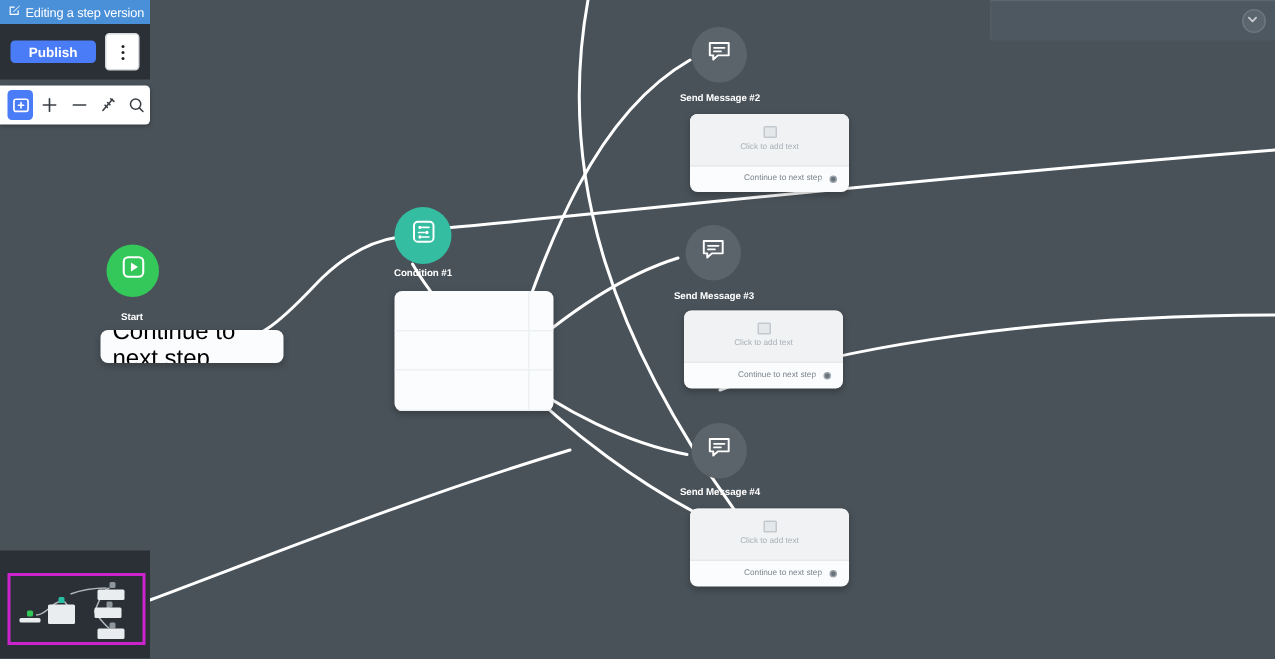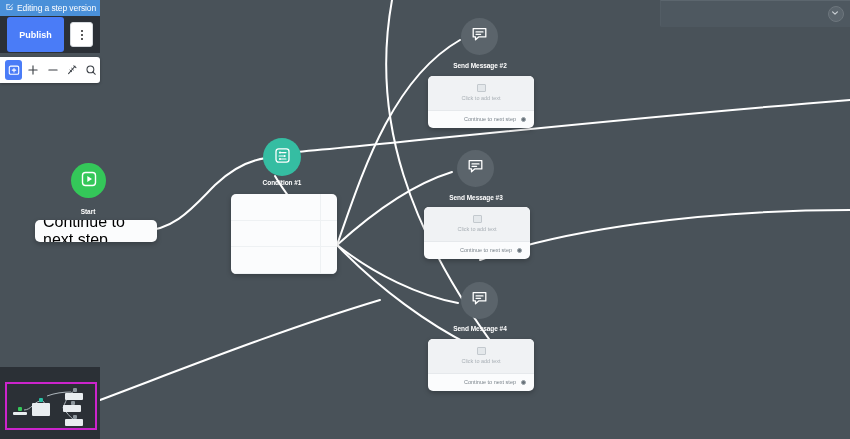--- a/index.html
+++ b/index.html
@@ -77,21 +77,21 @@
     background: #2b3036;
     display: flex;
     align-items: center;
     padding: 0 7px;
     box-sizing: border-box;
     gap: 6px;
     z-index: 12;
   }
   #publish-button {
     flex: 1 1 auto;
-    height: 35px;
+    height: 15px;
     background: #4a7cf7;
     color: #fff;
     border: none;
     border-radius: 3px;
     font-family: "Liberation Sans", sans-serif;
     font-size: 9px;
     font-weight: bold;
     cursor: pointer;
     display:flex; align-items:center; justify-content:center;
   }
@@ -197,20 +197,21 @@
     letter-spacing: -0.05px;
   }
 
   .card {
     position: absolute;
     background: #fbfcfd;
     border-radius: 5px;
     box-shadow: 0 2px 5px rgba(0,0,0,0.25);
     overflow: hidden;
     cursor: pointer;
+    margin-left: 32px;
   }
   .card-placeholder {
     background: #f0f2f4;
     border-bottom: 1px solid #e6e9ec;
     display: flex;
     flex-direction: column;
     align-items: center;
     justify-content: center;
     gap: 3px;
     padding: 8px 0 9px;

